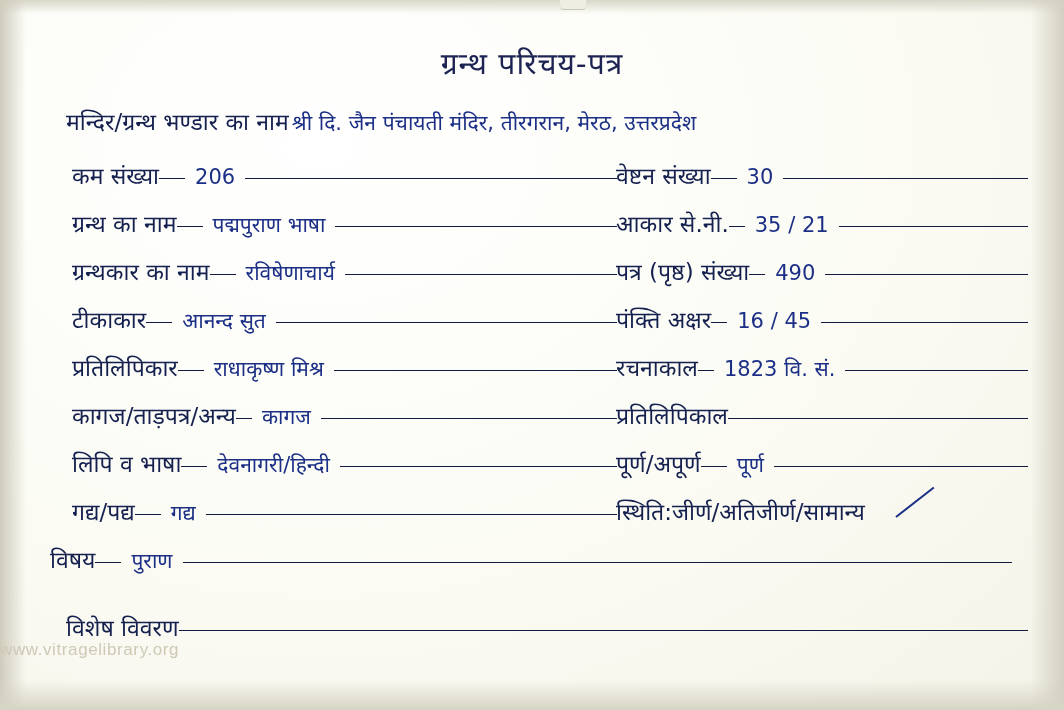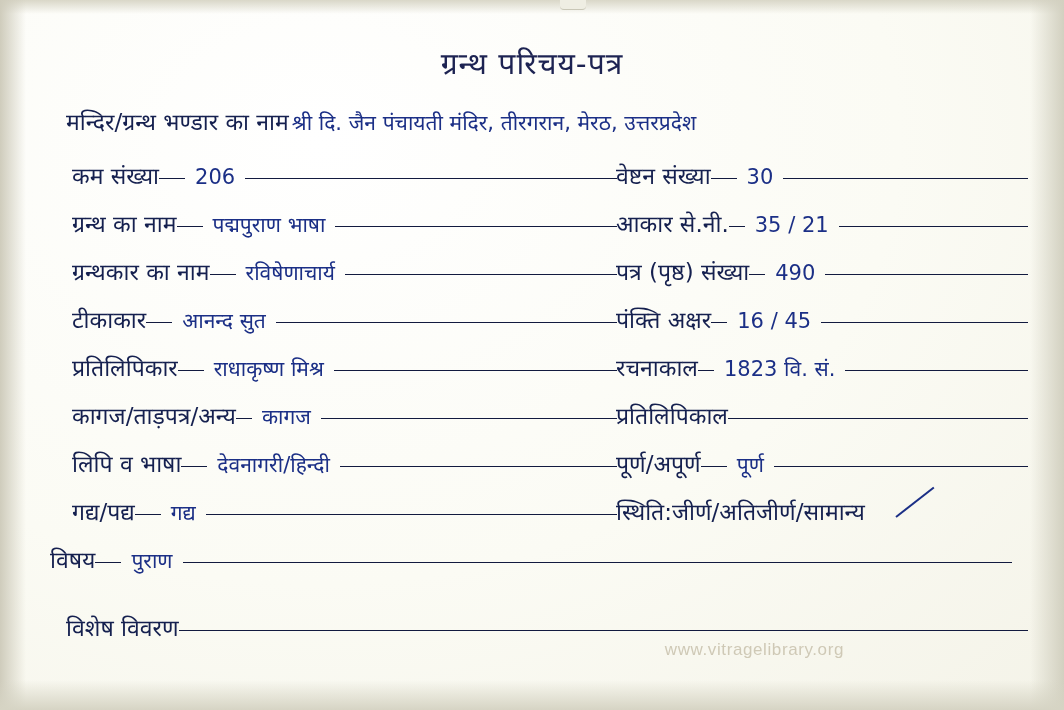--- a/index.html
+++ b/index.html
@@ -133,21 +133,21 @@
     border-top: 2px solid #1b2f86;
     transform: rotate(-38deg);
     transform-origin: left center;
   }
 
   .watermark {
     position: absolute;
     left: 0;
     top: 640px;
     width: 844px;
-    text-align: right;
+    text-align: left;
     font-size: 17px;
     color: #cfc9b6;
     letter-spacing: 0.6px;
     font-family: "Liberation Sans", sans-serif;
   }
 </style>
 </head>
 <body>
 
 <div class="page">

